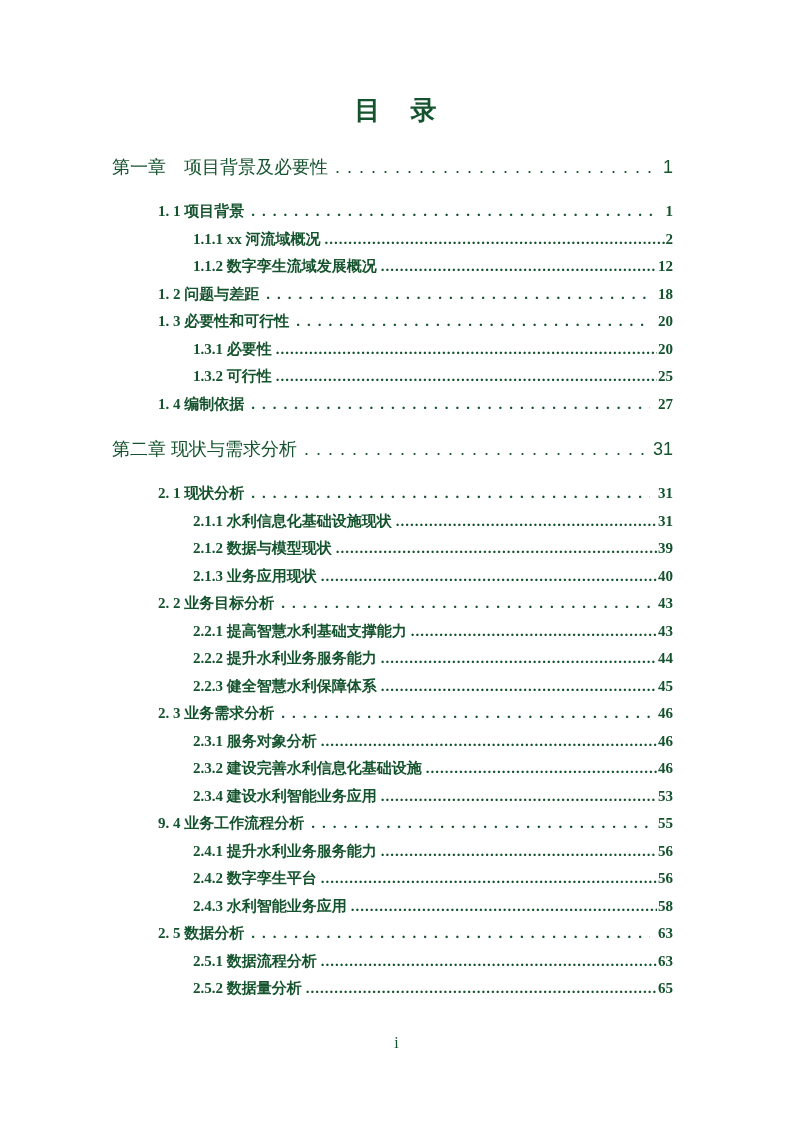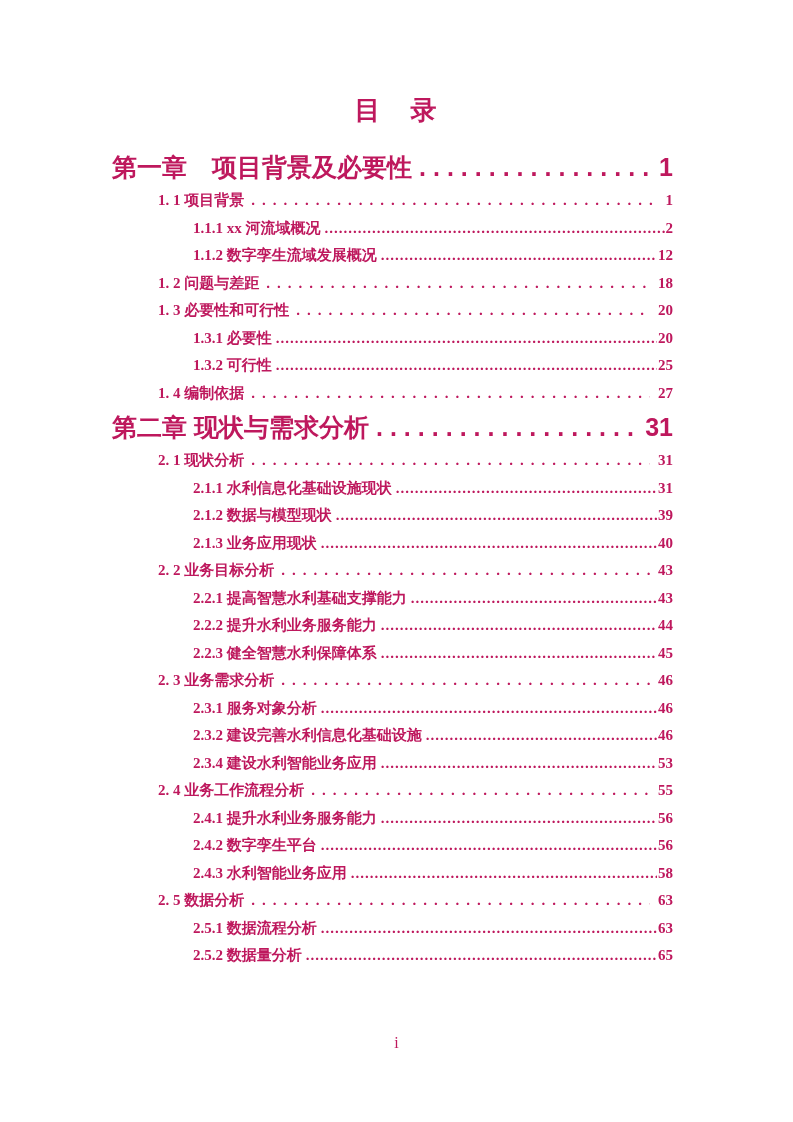--- a/index.html
+++ b/index.html
@@ -1,21 +1,21 @@
 <!DOCTYPE html>
 <html><head>
 <meta charset="utf-8">
 <style>
   html, body { margin: 0; padding: 0; background: #ffffff; }
   .page {
     position: relative;
     width: 793px;
     height: 1122px;
     background: #ffffff;
-    color: #be185d;
+    color: #14532d;
     font-family: "Liberation Serif", serif;
     overflow: hidden;
   }
   .toc-title {
     margin: 0;
     padding-top: 97px;
     text-align: center;
     font-family: "Liberation Sans", sans-serif;
     font-weight: bold;
     font-size: 26px;
@@ -26,24 +26,24 @@
     margin: 29px 120px 0 112px;
   }
   .row {
     display: flex;
     align-items: baseline;
     line-height: 27.5px;
     font-size: 15px;
   }
   .row.l1 {
     font-family: "Liberation Sans", sans-serif;
-    font-weight: bold;
-    font-size: 25px;
+    font-weight: normal;
+    font-size: 18px;
     line-height: 30px;
-    margin: 5px 0;
+    margin: 16px 0;
   }
   .row.l2 {
     font-weight: bold;
     padding-left: 46px;
   }
   .row.l3 {
     font-weight: bold;
     padding-left: 81px;
   }
   .label { white-space: nowrap; }
@@ -187,21 +187,21 @@
         <span class="label">2.3.2 建设完善水利信息化基础设施</span>
         <span class="leader dense"></span>
         <span class="page-num">46</span>
       </div>
       <div class="row l3">
         <span class="label">2.3.4 建设水利智能业务应用</span>
         <span class="leader dense"></span>
         <span class="page-num">53</span>
       </div>
       <div class="row l2">
-        <span class="label">2. 4 业务工作流程分析</span>
+        <span class="label">9. 4 业务工作流程分析</span>
         <span class="leader sparse"></span>
         <span class="page-num">55</span>
       </div>
       <div class="row l3">
         <span class="label">2.4.1 提升水利业务服务能力</span>
         <span class="leader dense"></span>
         <span class="page-num">56</span>
       </div>
       <div class="row l3">
         <span class="label">2.4.2 数字孪生平台</span>

